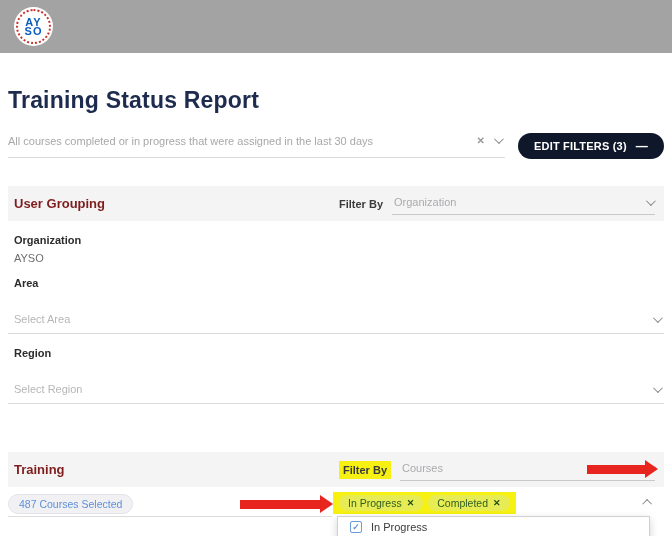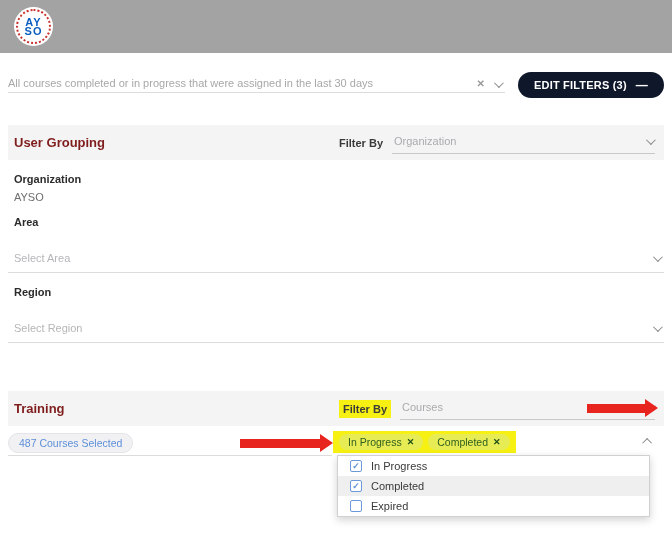--- a/index.html
+++ b/index.html
@@ -14,22 +14,22 @@
   .logo-ring { position:absolute; inset:2px; border:2px dotted #c6332e; border-radius:50%; }
   .logo-text { display:flex; flex-direction:column; align-items:center;
     color:#0b5ec0; font-weight:bold; font-size:11px; line-height:9px; letter-spacing:1px; }
 
   
   .content { padding:0 8px; position:relative; }
   h1 { margin-top:34px; font-size:23px; font-weight:bold; color:#1d2b4f; letter-spacing:.2px; }
 
   
   .saved-filter-row { display:flex; align-items:center; margin-top:19px; }
-  .saved-filter-select { flex:1; display:flex; align-items:flex-end; justify-content:space-between;
-    border-bottom:1px solid #dcdcdc; padding-bottom:3px; cursor:pointer; }
+  .saved-filter-select { flex:1; display:flex; justify-content:space-between;
+    border-bottom:1px solid #dcdcdc; padding-bottom:10px; cursor:pointer; }
   .sf-text { font-size:11px; color:#a8a8a8; }
   .sf-icons { display:flex; align-items:center; gap:9px; margin-right:4px; }
   .x-icon { font-size:10px; color:#9a9a9a; font-weight:bold; line-height:10px; }
   .chev { display:inline-block; width:7px; height:7px;
     border-right:1.5px solid #8a8a8a; border-bottom:1.5px solid #8a8a8a; }
   .chev.down { transform:rotate(45deg) translateY(-2px); }
   .chev.up { transform:rotate(-135deg) translateY(-2px); }
   .edit-filters { margin-left:13px; height:26px; padding:0 16px; border:none;
     background:#0f172a; color:#fff; border-radius:14px; font-size:11px; font-weight:bold;
     font-family:"Liberation Sans", sans-serif; letter-spacing:.2px; display:flex;
@@ -97,20 +97,21 @@
   <div class="logo">
     <div class="logo-ring"></div>
     <div class="logo-text">
       <span>AY</span>
       <span>SO</span>
     </div>
   </div>
 </div>
 
 <div class="content">
+  <h1>Training Status Report</h1>
 
   <div class="saved-filter-row">
     <div class="saved-filter-select">
       <span class="sf-text">All courses completed or in progress that were assigned in the last 30 days</span>
       <span class="sf-icons">
         <span class="x-icon">✕</span>
         <span class="chev down"></span>
       </span>
     </div>
     <button class="edit-filters">

